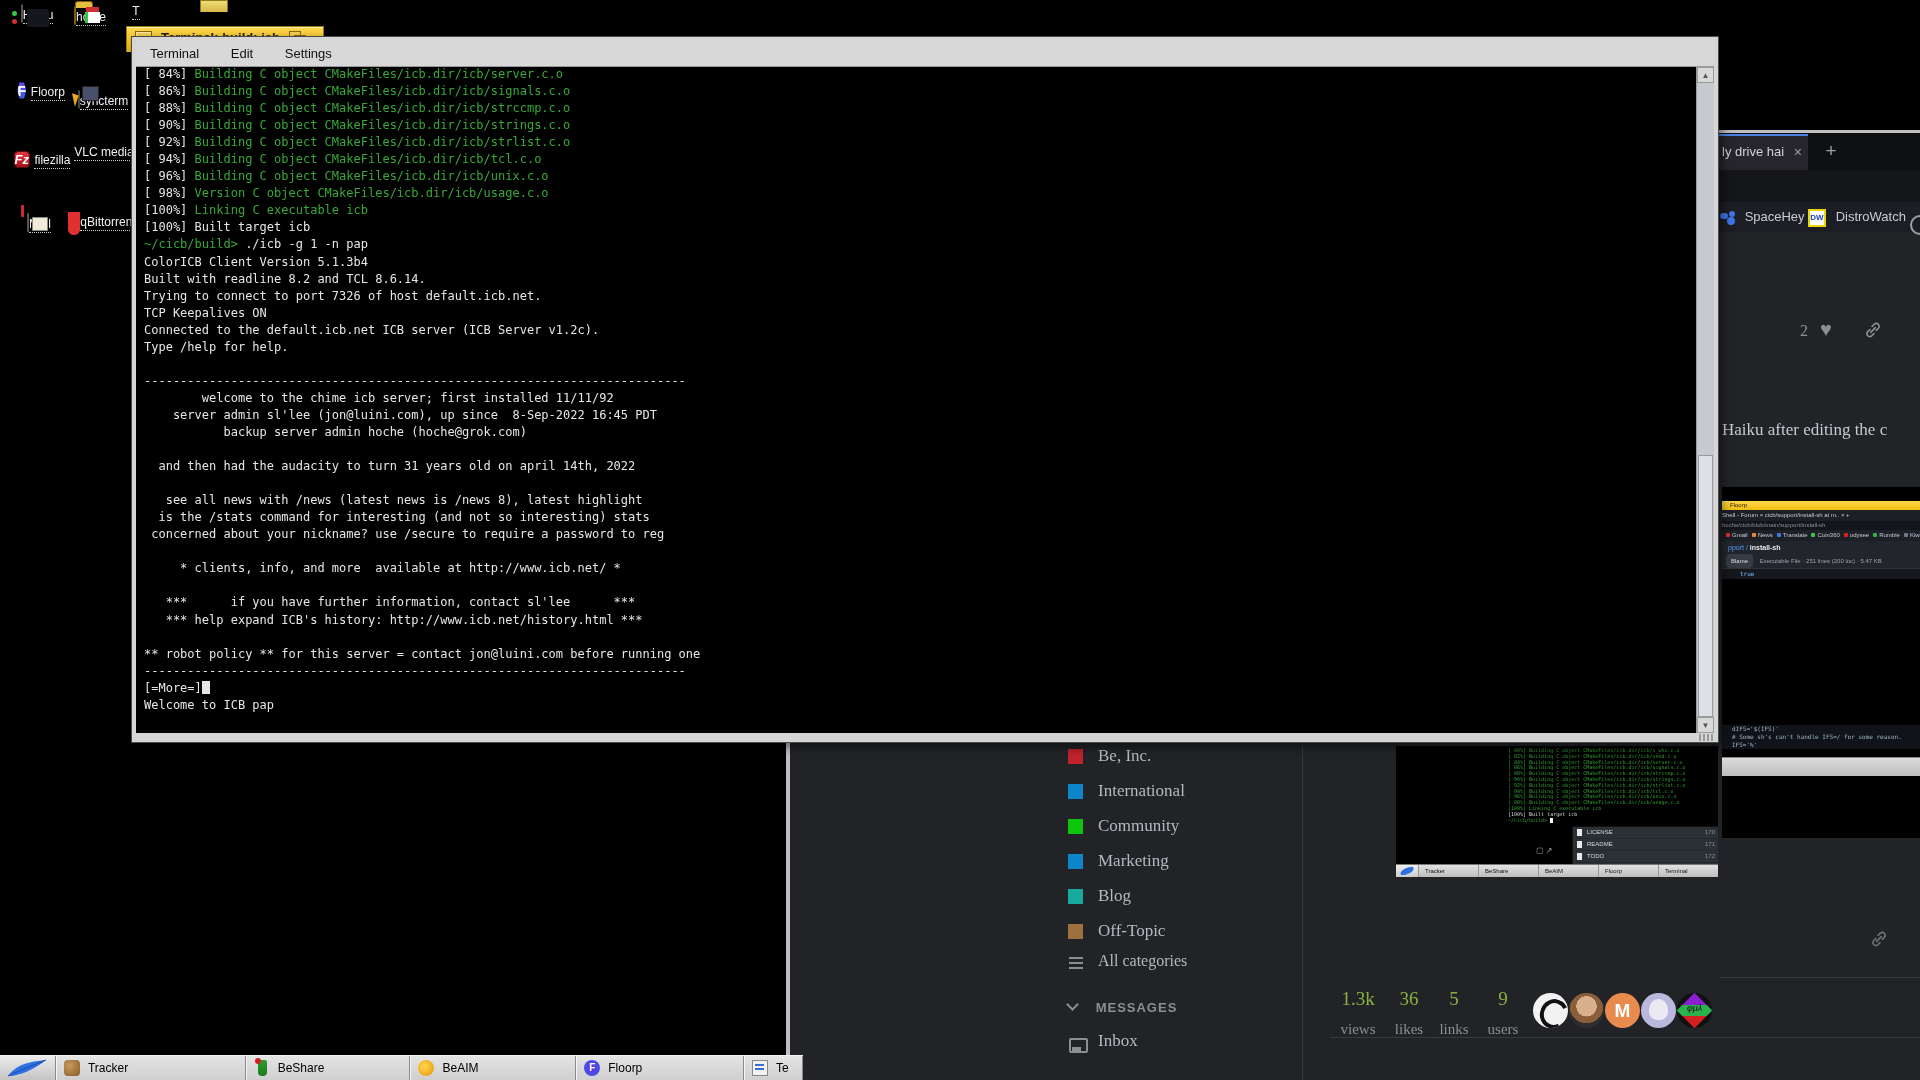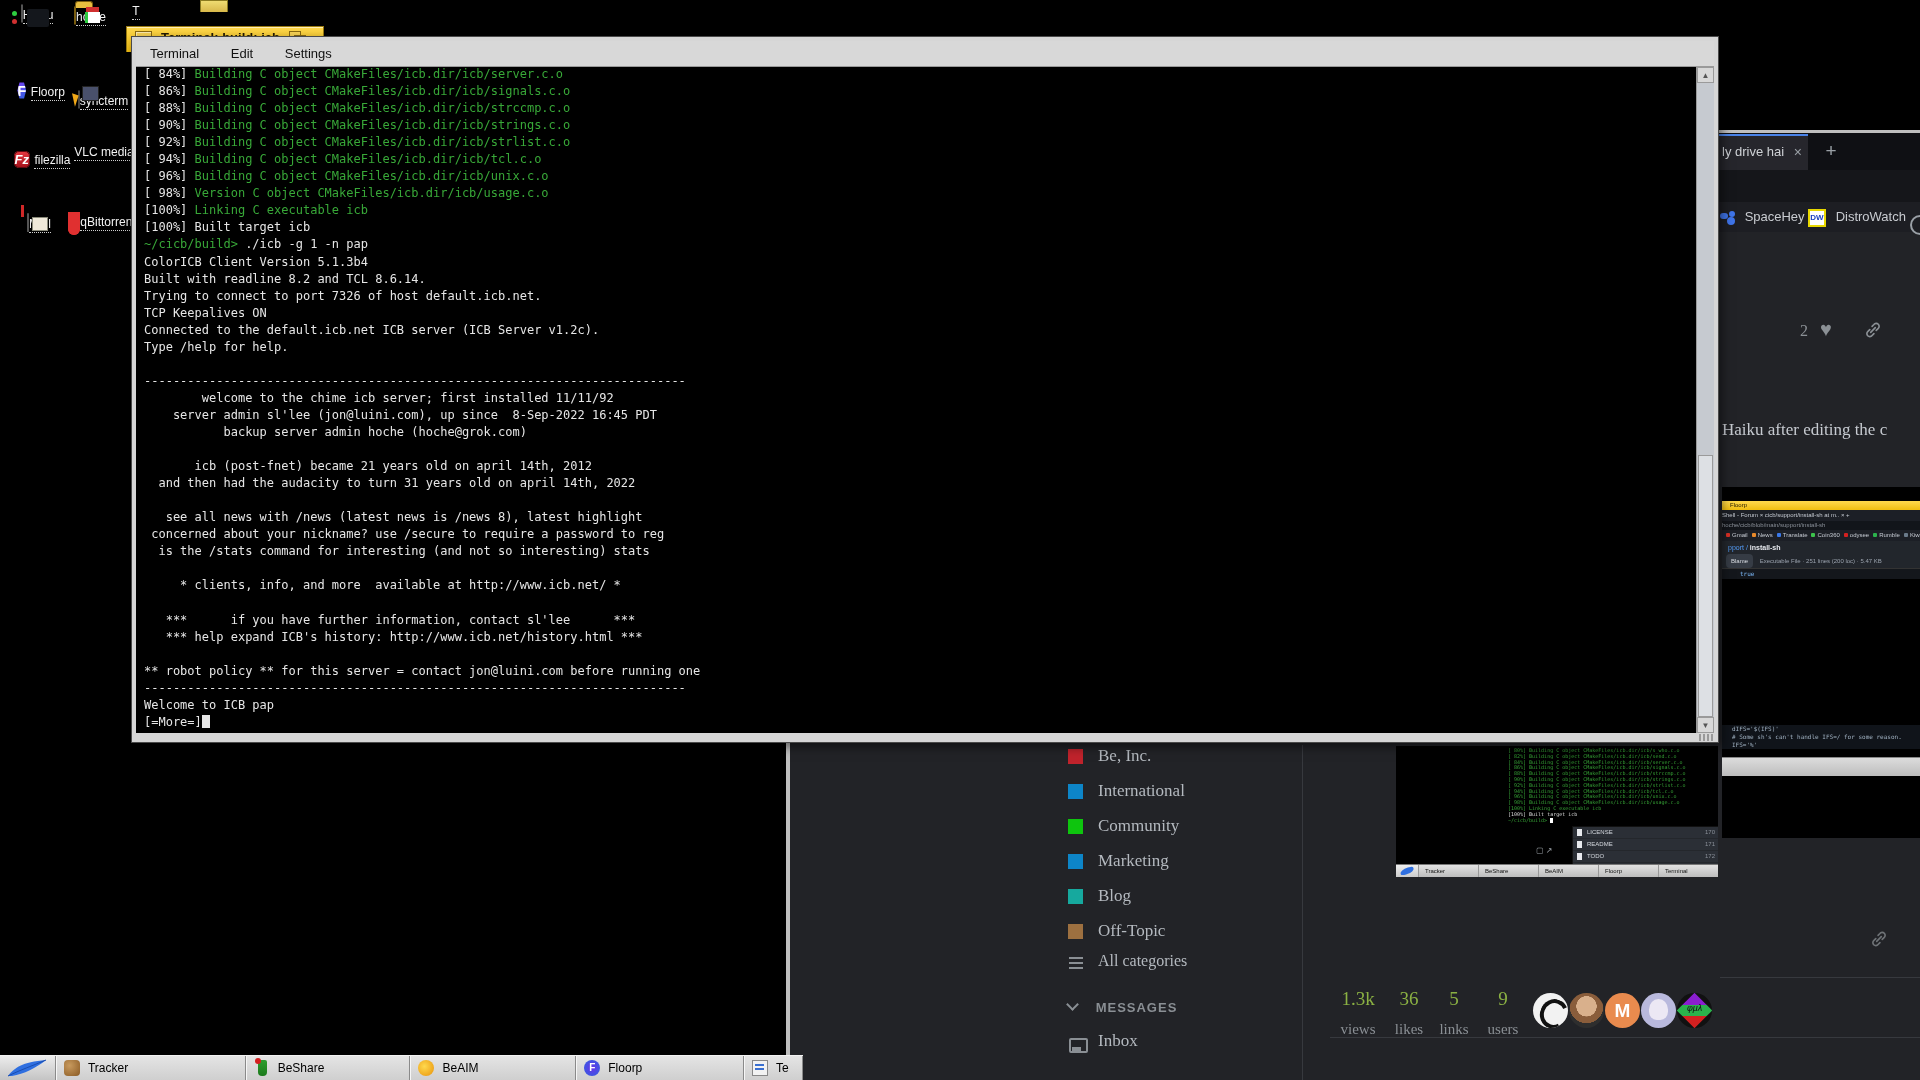--- a/index.html
+++ b/index.html
@@ -389,36 +389,35 @@
         <div class="tline"><span class="seg-w">Trying to connect to port 7326 of host default.icb.net.</span></div>
         <div class="tline"><span class="seg-w">TCP Keepalives ON</span></div>
         <div class="tline"><span class="seg-w">Connected to the default.icb.net ICB server (ICB Server v1.2c).</span></div>
         <div class="tline"><span class="seg-w">Type /help for help.</span></div>
         <div class="tline"><span class="seg-w"></span></div>
         <div class="tline"><span class="seg-w">---------------------------------------------------------------------------</span></div>
         <div class="tline"><span class="seg-w">        welcome to the chime icb server; first installed 11/11/92</span></div>
         <div class="tline"><span class="seg-w">    server admin sl'lee (jon@luini.com), up since  8-Sep-2022 16:45 PDT</span></div>
         <div class="tline"><span class="seg-w">           backup server admin hoche (hoche@grok.com)</span></div>
         <div class="tline"><span class="seg-w"></span></div>
-        <div class="tline"><span class="seg-w">       icb (post-fnet) became 21 years old on april 14th, 2012</span></div>
         <div class="tline"><span class="seg-w">  and then had the audacity to turn 31 years old on april 14th, 2022</span></div>
         <div class="tline"><span class="seg-w"></span></div>
         <div class="tline"><span class="seg-w">   see all news with /news (latest news is /news 8), latest highlight</span></div>
+        <div class="tline"><span class="seg-w">  is the /stats command for interesting (and not so interesting) stats</span></div>
         <div class="tline"><span class="seg-w"> concerned about your nickname? use /secure to require a password to reg</span></div>
-        <div class="tline"><span class="seg-w">  is the /stats command for interesting (and not so interesting) stats</span></div>
         <div class="tline"><span class="seg-w"></span></div>
         <div class="tline"><span class="seg-w">     * clients, info, and more  available at http://www.icb.net/ *</span></div>
         <div class="tline"><span class="seg-w"></span></div>
         <div class="tline"><span class="seg-w">   ***      if you have further information, contact sl'lee      ***</span></div>
         <div class="tline"><span class="seg-w">   *** help expand ICB's history: http://www.icb.net/history.html ***</span></div>
         <div class="tline"><span class="seg-w"></span></div>
         <div class="tline"><span class="seg-w">** robot policy ** for this server = contact jon@luini.com before running one</span></div>
         <div class="tline"><span class="seg-w">---------------------------------------------------------------------------</span></div>
+        <div class="tline"><span class="seg-w">[=More=]</span><span class="cursor"></span></div>
         <div class="tline"><span class="seg-w">Welcome to ICB pap</span></div>
-        <div class="tline"><span class="seg-w">[=More=]</span><span class="cursor"></span></div>
       </div>
     <div id="term-scroll">
       <div class="sarrow" style="top:0;">▲</div>
       <div id="sknob"></div>
       <div class="sarrow" style="bottom:0;">▼</div>
     </div>
     <div id="term-grip"></div>
   </div>
 
   <div class="abs" id="deskbar">

